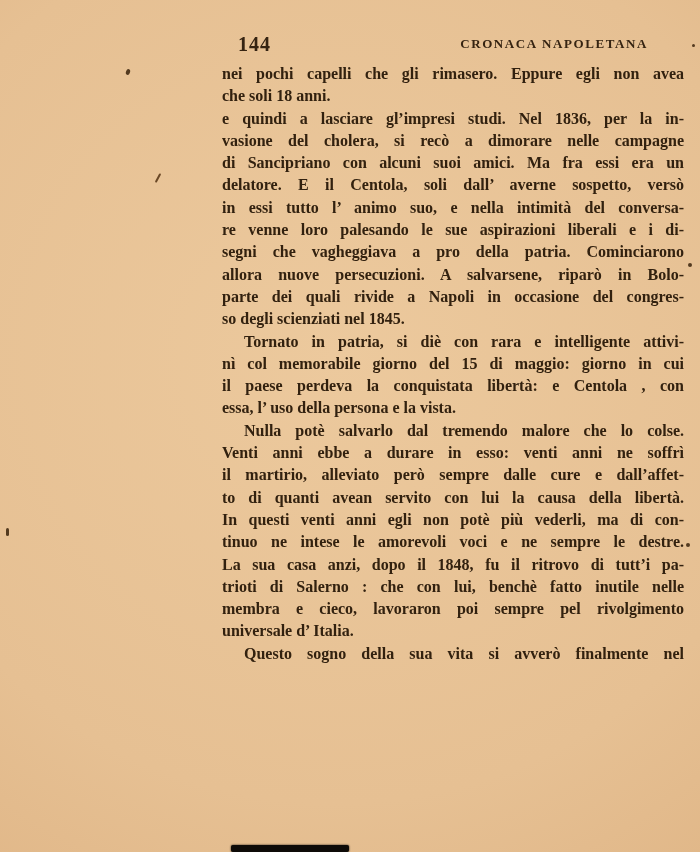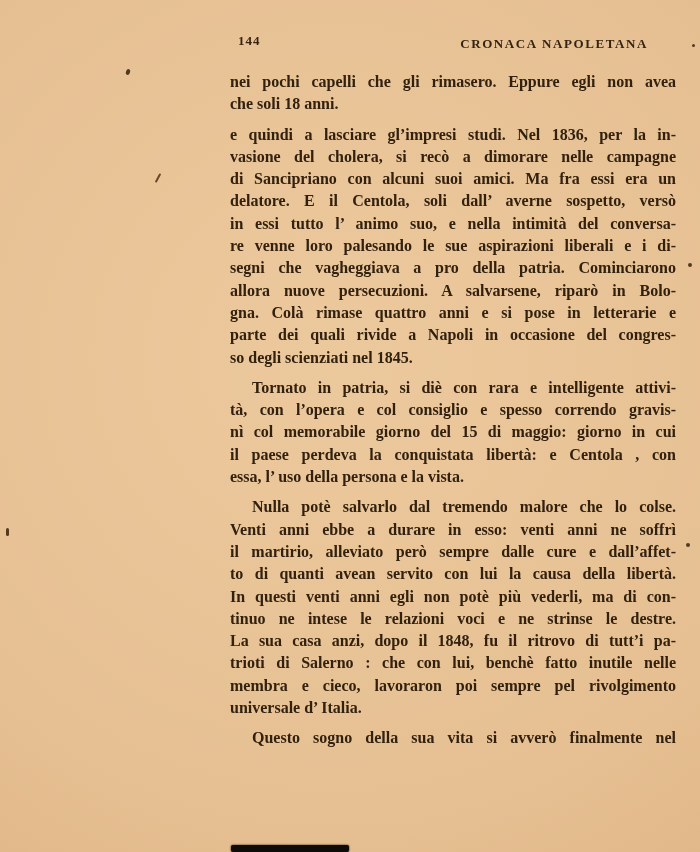--- a/index.html
+++ b/index.html
@@ -23,21 +23,21 @@
     top: 33px;
     left: 222px;
     width: 462px;
     height: 22px;
     color: #362412;
   }
   .page-number {
     position: absolute;
     left: 16px;
     top: 0;
-    font-size: 13px;
+    font-size: 20px;
     font-weight: bold;
     letter-spacing: 1px;
   }
   .header-title {
     position: absolute;
     left: 0;
     right: 36px;
     top: 3px;
     text-align: right;
     font-size: 13px;
@@ -47,21 +47,21 @@
   .text-block {
     position: absolute;
     left: 222px;
     top: 63px;
     width: 462px;
     color: #32210f;
     font-size: 16px;
     line-height: 22.3px;
     font-weight: bold;
   }
-  .para { margin: 8px; }
+  .para { margin: 0; }
   .line {
     text-align: justify;
     text-align-last: justify;
     white-space: normal;
   }
   .line.para-end { text-align-last: left; font-family: Liberation Serif, serif; }
   .line.indent { text-indent: 22px; }
 
   
   .speck { position: absolute; background: #533a1f; border-radius: 50%; }
@@ -99,38 +99,36 @@
     </div>
     <div class="para">
       <div class="line">e quindi a lasciare gl’impresi studi. Nel 1836, per la in-</div>
       <div class="line">vasione del cholera, si recò a dimorare nelle campagne</div>
       <div class="line">di Sancipriano con alcuni suoi amici. Ma fra essi era un</div>
       <div class="line">delatore. E il Centola, soli dall’ averne sospetto, versò</div>
       <div class="line">in essi tutto l’ animo suo, e nella intimità del conversa-</div>
       <div class="line">re venne loro palesando le sue aspirazioni liberali e i di-</div>
       <div class="line">segni che vagheggiava a pro della patria. Cominciarono</div>
       <div class="line">allora nuove persecuzioni. A salvarsene, riparò in Bolo-</div>
-      <div class="line">gna. Colà rimase quattro anni e si pose in letterarie e</div>
       <div class="line">parte dei quali rivide a Napoli in occasione del congres-</div>
       <div class="line para-end">so degli scienziati nel 1845.</div>
     </div>
     <div class="para">
       <div class="line indent">Tornato in patria, si diè con rara e intelligente attivi-</div>
-      <div class="line">tà, con l’opera e col consiglio e spesso correndo gravis-</div>
       <div class="line">nì col memorabile giorno del 15 di maggio: giorno in cui</div>
       <div class="line">il paese perdeva la conquistata libertà: e Centola , con</div>
       <div class="line para-end">essa, l’ uso della persona e la vista.</div>
     </div>
     <div class="para">
       <div class="line indent">Nulla potè salvarlo dal tremendo malore che lo colse.</div>
       <div class="line">Venti anni ebbe a durare in esso: venti anni ne soffrì</div>
       <div class="line">il martirio, alleviato però sempre dalle cure e dall’affet-</div>
       <div class="line">to di quanti avean servito con lui la causa della libertà.</div>
       <div class="line">In questi venti anni egli non potè più vederli, ma di con-</div>
-      <div class="line">tinuo ne intese le relazioni voci e ne strinse le destre.</div>
+      <div class="line">tinuo ne intese le amorevoli voci e ne sempre le destre.</div>
       <div class="line">La sua casa anzi, dopo il 1848, fu il ritrovo di tutt’i pa-</div>
       <div class="line">trioti di Salerno : che con lui, benchè fatto inutile nelle</div>
       <div class="line">membra e cieco, lavoraron poi sempre pel rivolgimento</div>
       <div class="line para-end">universale d’ Italia.</div>
     </div>
     <div class="para">
       <div class="line indent">Questo sogno della sua vita si avverò finalmente nel</div>
     </div>
   </div>
 

